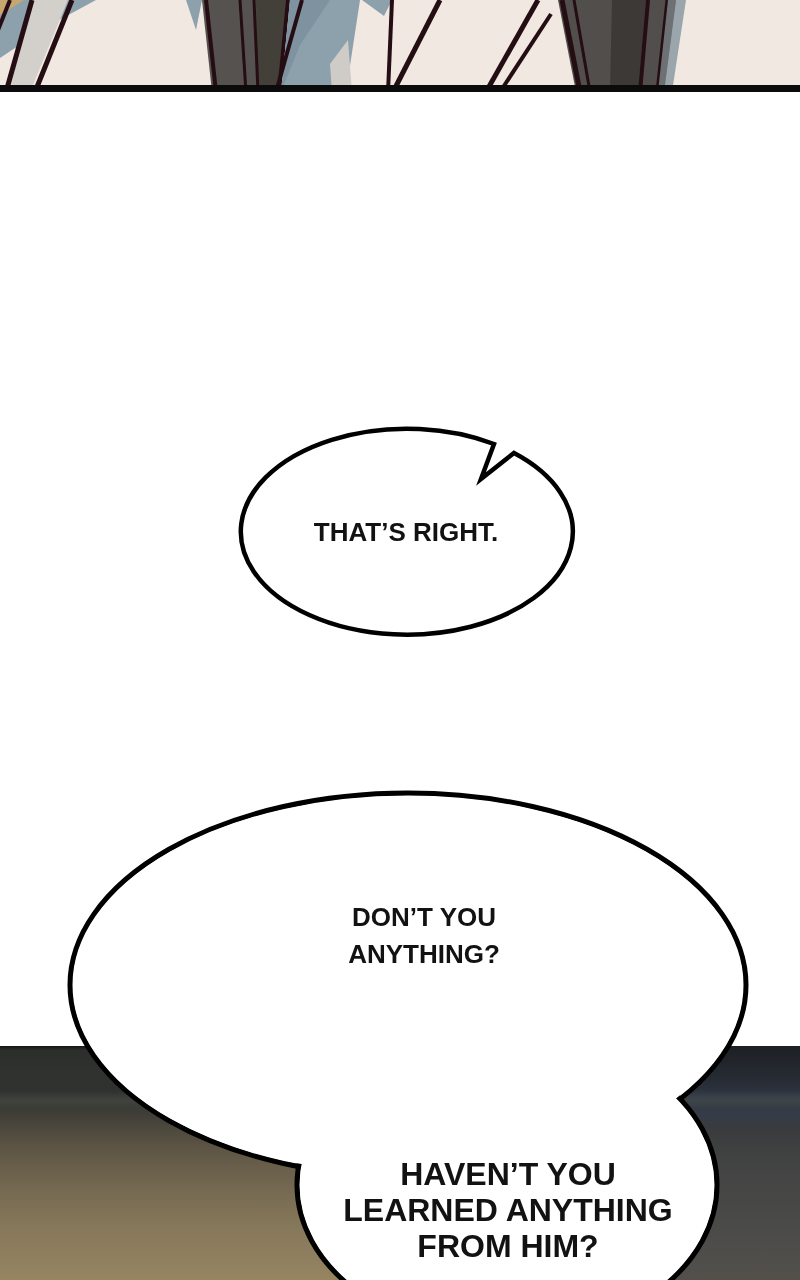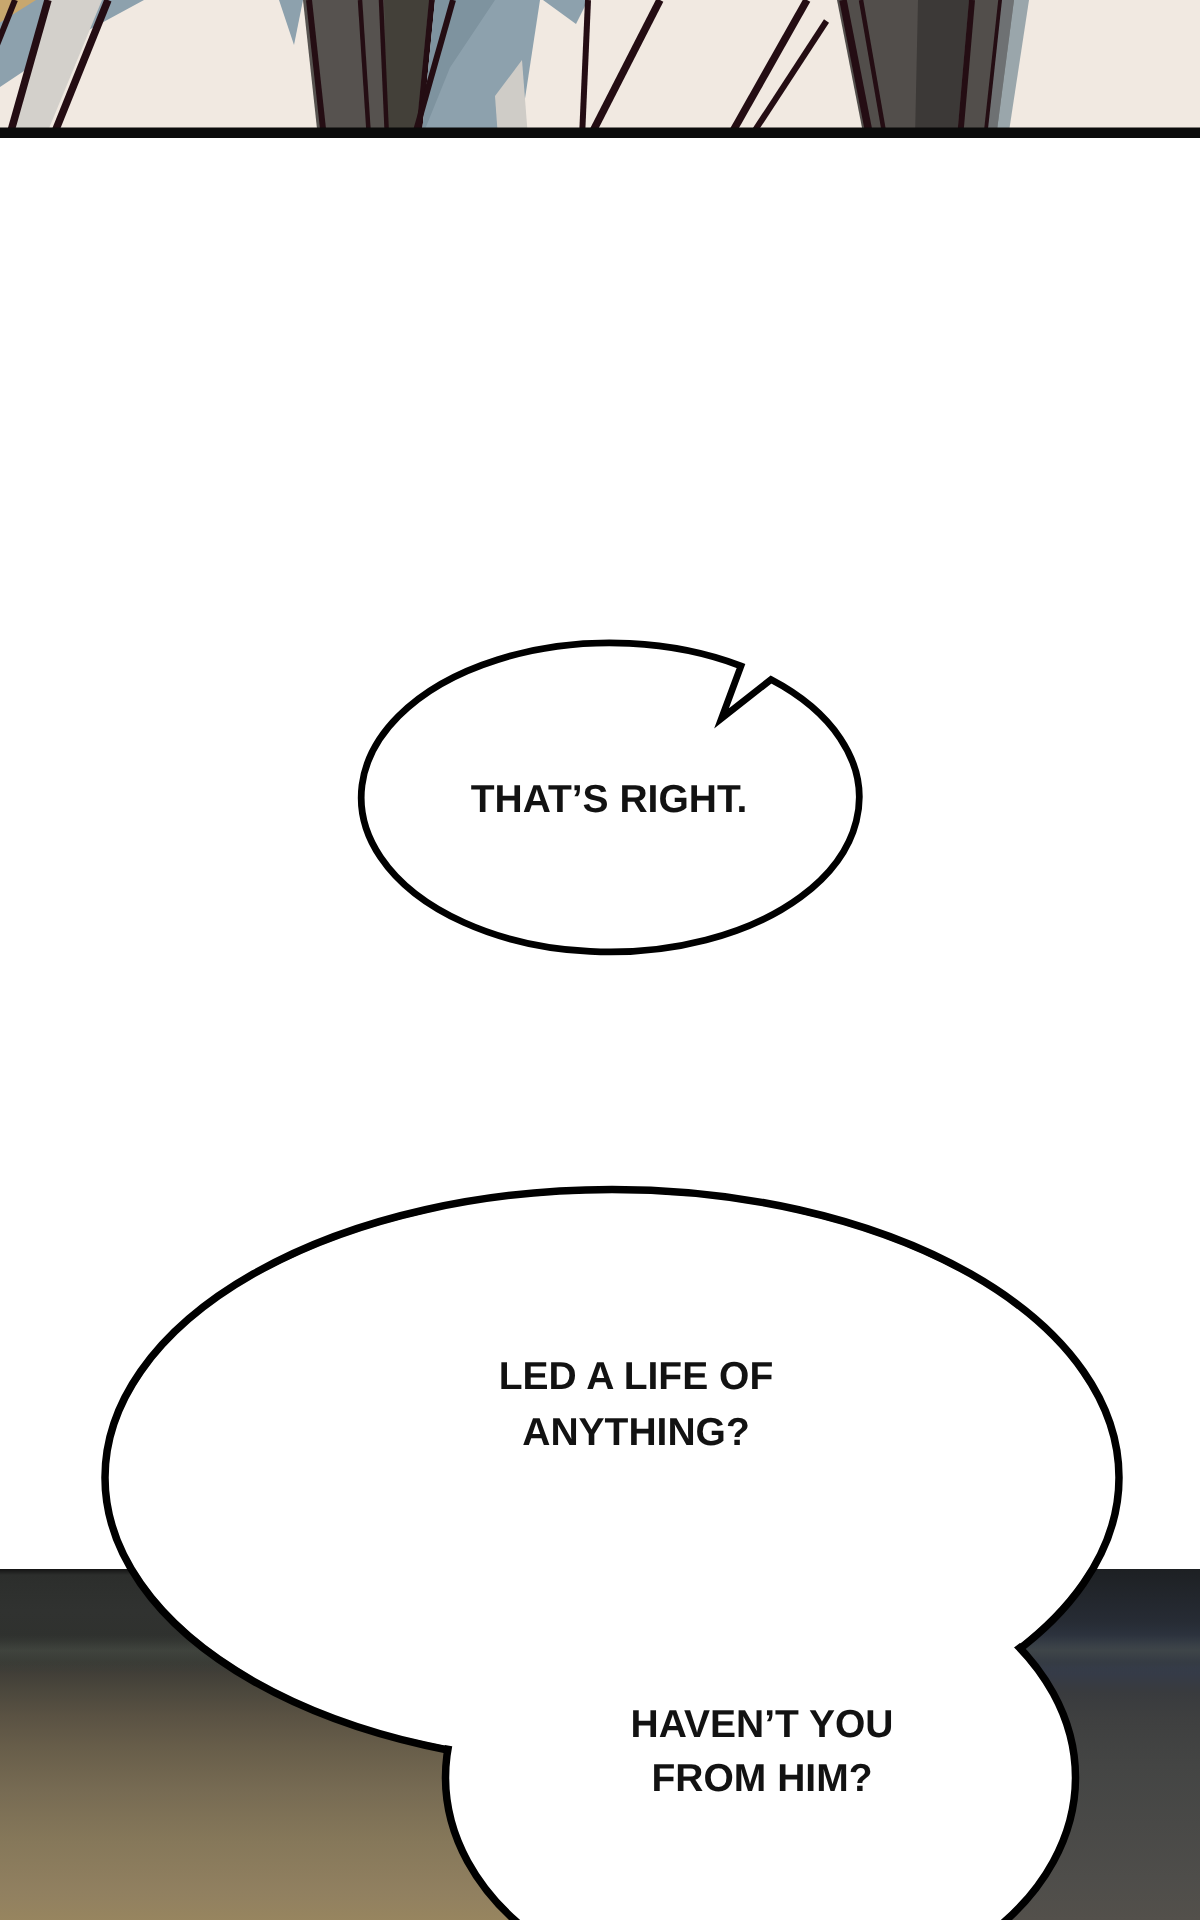--- a/index.html
+++ b/index.html
@@ -25,21 +25,21 @@
   .bp-streak{position:absolute;left:0;top:44px;width:100%;height:26px;background:
     linear-gradient(180deg,rgba(62,68,62,0) 0%,rgba(78,84,75,0.45) 40%,
     rgba(58,62,56,0.30) 70%,rgba(0,0,0,0) 100%);}
   
   .bubbles-svg{position:absolute;left:0;top:0;}
   
   .bt{position:absolute;color:#121212;font-weight:700;text-align:center;
       letter-spacing:0px;white-space:nowrap;}
   .bt-small{left:276px;top:517px;width:260px;font-size:26px;line-height:30px;}
   .bt-large-top{left:224px;top:899px;width:400px;font-size:26px;line-height:37px;}
-  .bt-large-bottom{left:338px;top:1131px;width:340px;font-size:26px;line-height:36px;}
+  .bt-large-bottom{left:338px;top:1156px;width:340px;font-size:32px;line-height:36px;}
 </style>
 </head>
 <body>
 
 <div class="page">
 
   <div class="panel-top">
     <svg width="800" height="92" viewBox="0 0 800 92" preserveAspectRatio="none">
       <rect x="0" y="0" width="800" height="92" fill="#f1e9e1"></rect>
       <g>
@@ -98,22 +98,23 @@
 
     <ellipse cx="408" cy="985" rx="338" ry="192" fill="#ffffff" stroke="#000000" stroke-width="5"></ellipse>
     <ellipse cx="507" cy="1185" rx="210" ry="152" fill="#ffffff" stroke="#000000" stroke-width="5"></ellipse>
     <ellipse cx="408" cy="985" rx="335" ry="189" fill="#ffffff"></ellipse>
     <ellipse cx="507" cy="1185" rx="207" ry="149" fill="#ffffff"></ellipse>
   </svg>
 
   <div class="bt bt-small">THAT’S RIGHT.</div>
 
   <div class="bt bt-large-top">
-    <div>LED A LIFE OF</div>
+    <div>DON’T YOU</div>
     <div>ANYTHING?</div>
   </div>
 
   <div class="bt bt-large-bottom">
     <div>HAVEN’T YOU</div>
+    <div>LEARNED ANYTHING</div>
     <div>FROM HIM?</div>
   </div>
 
 </div>
 
 </body></html>

